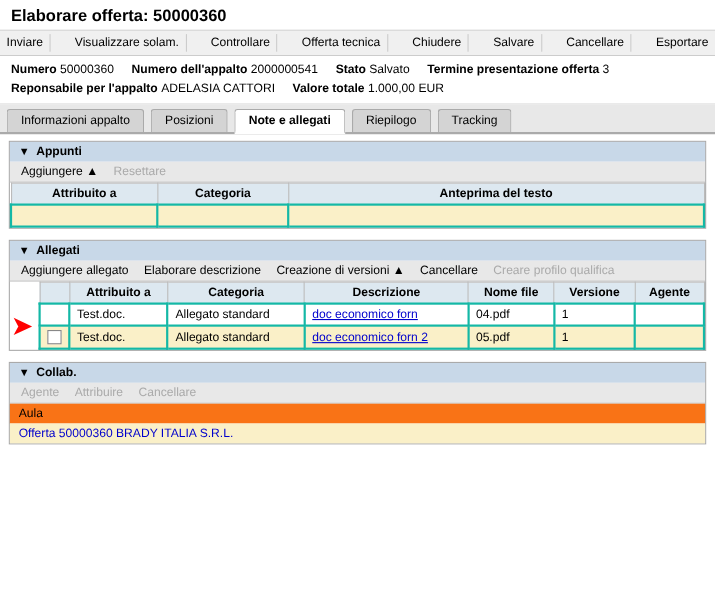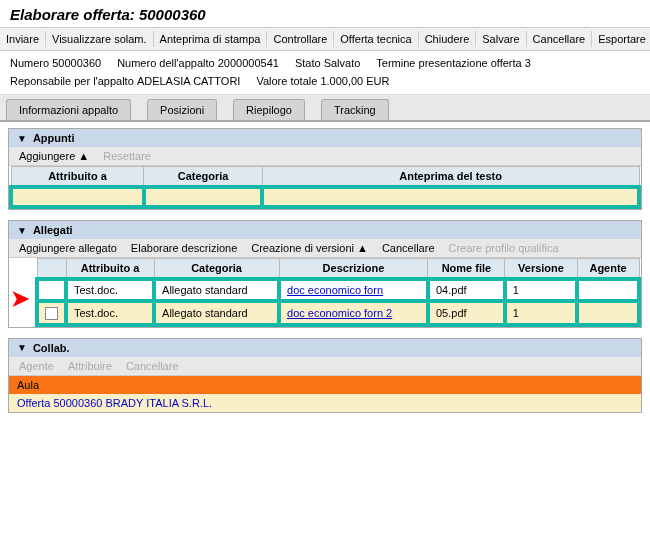--- a/index.html
+++ b/index.html
@@ -1,54 +1,54 @@
 <!DOCTYPE html>
 <html><head>
   <meta charset="utf-8">
   <style>
     * { box-sizing: border-box; margin: 0; padding: 0; }
     body { font-family: Arial, Helvetica, sans-serif; font-size: 11px; background: #fff; width: 650px; height: 550px; overflow: hidden; }
 
     
     .title-bar { background: #fff; padding: 6px 10px 4px 10px; border-bottom: 1px solid #ccc; }
-    .title-bar h1 { font-size: 15px; font-weight: bold; font-style: italic; color: #000; }
+    .title-bar h1 { font-size: 15px; font-weight: bold; color: #000; }
 
     
     .toolbar { display: flex; align-items: center; background: #f0f0f0; border-bottom: 1px solid #ccc; padding: 3px 0; gap: 0; justify-content: space-between; }
     .toolbar-item { font-size: 11px; color: #000; padding: 2px 6px; cursor: pointer; border-right: 1px solid #ccc; white-space: nowrap; }
     .toolbar-item:last-child { border-right: none; }
 
     
     .info-bar { background: #fff; padding: 4px 10px; border-bottom: 1px solid #ddd; font-size: 11px; line-height: 1.6; }
     .info-row { display: flex; gap: 16px; flex-wrap: wrap; align-items: center; }
-    .info-label { font-weight: normal; margin-top: 46px; }
+    .info-label { font-weight: bold; margin-top: 46px; }
     .info-value { font-weight: normal; }
 
     
-    .tabs-bar { display: flex; background: #e8e8e8; border-bottom: 2px solid #aaa; padding: 4px 6px 0 6px; gap: 16px; }
+    .tabs-bar { display: flex; background: #e8e8e8; border-bottom: 2px solid #aaa; padding: 4px 6px 0 6px; gap: 6px; }
     .tab { padding: 4px 12px; font-size: 11px; cursor: pointer; background: #d4d4d4; border: 1px solid #aaa; border-bottom: none; border-radius: 3px 3px 0 0; color: #000; }
     .tab.active { background: #fff; border-bottom: 2px solid #fff; font-weight: bold; margin-bottom: -2px; z-index: 1; }
 
     
     .main-content { padding: 6px 8px; overflow-y: auto; height: calc(550px - 145px); }
 
     
     .section { margin-bottom: 10px; border: 1px solid #aaa; }
     .section-header { background: #c8d8e8; padding: 3px 8px; font-weight: bold; font-size: 11px; display: flex; align-items: center; gap: 6px; cursor: pointer; }
     .section-header .triangle { color: #000; font-size: 10px; }
 
     
     .section-toolbar { background: #e8e8e8; padding: 2px 8px; display: flex; gap: 10px; align-items: center; border-bottom: 1px solid #ccc; }
     .section-toolbar-item { font-size: 11px; color: #000; cursor: pointer; padding: 1px 2px; }
     .section-toolbar-item.disabled { color: #aaa; cursor: default; }
 
     
     .data-table { width: 100%; border-collapse: collapse; font-size: 11px; }
     .data-table th { background: #dde8f0; padding: 3px 6px; text-align: center; border: 1px solid #bbb; font-weight: bold; white-space: nowrap; }
-    .data-table td { padding: 3px 6px; border: 4px solid #14b8a6; background: #fff; white-space: nowrap; }
+    .data-table td { padding: 3px 6px; border: 2px solid #14b8a6; background: #fff; white-space: nowrap; }
     .data-table tr.highlighted td { background: #faf0c8; }
 
     
     .checkbox-cell { width: 18px; text-align: center; }
     .fake-checkbox { width: 13px; height: 13px; border: 1px solid #888; display: inline-block; background: #fff; vertical-align: middle; cursor: pointer; }
 
     
     a.doc-link { color: #0000cc; text-decoration: underline; cursor: pointer; }
 
     
@@ -63,21 +63,20 @@
 </head>
 <body>
 
 <div class="title-bar">
   <h1>Elaborare offerta: 50000360</h1>
 </div>
 
 <div class="toolbar">
   <span class="toolbar-item">Inviare</span>
   <span class="toolbar-item">Visualizzare solam.</span>
-  <span class="toolbar-item">Anteprima di stampa</span>
   <span class="toolbar-item">Controllare</span>
   <span class="toolbar-item">Offerta tecnica</span>
   <span class="toolbar-item">Chiudere</span>
   <span class="toolbar-item">Salvare</span>
   <span class="toolbar-item">Cancellare</span>
   <span class="toolbar-item">Esportare</span>
 </div>
 
 <div class="info-bar">
   <div class="info-row">
@@ -88,20 +87,21 @@
   </div>
   <div class="info-row">
     <span><span class="info-label">Reponsabile per l'appalto</span>&nbsp;<span class="info-value">ADELASIA CATTORI</span></span>
     <span><span class="info-label">Valore totale</span>&nbsp;<span class="info-value">1.000,00 EUR</span></span>
   </div>
 </div>
 
 <div class="tabs-bar">
   <div class="tab">Informazioni appalto</div>
   <div class="tab">Posizioni</div>
+  <div class="tab active">Note e allegati</div>
   <div class="tab">Riepilogo</div>
   <div class="tab">Tracking</div>
 </div>
 
 <div class="main-content">
 
   <div class="section">
     <div class="section-header">
       <span class="triangle">▼</span>
       <span>Appunti</span>

